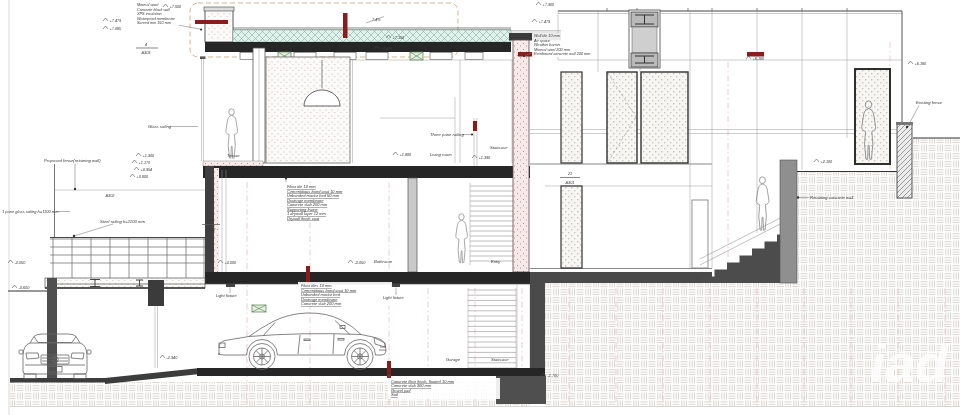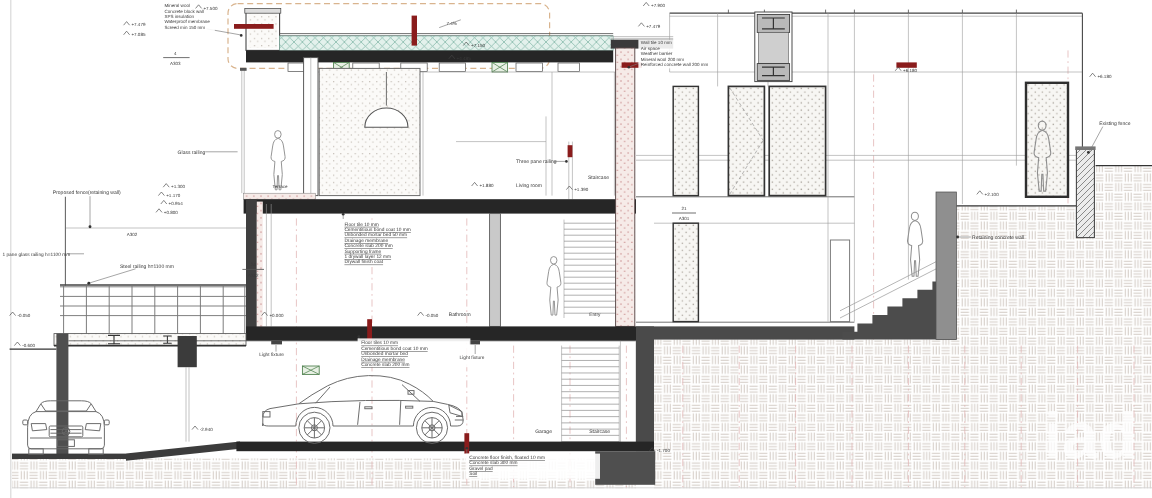--- a/index.html
+++ b/index.html
@@ -1,16 +1,16 @@
 <!DOCTYPE html>
 <html><head>
 <meta charset="utf-8">
 <style>
   html,body{margin:0;padding:0;background:#fff;}
-  .stage{position:relative;width:960px;height:415px;background:#ffffff;overflow:hidden;font-family:"Liberation Sans",sans-serif;}
+  .stage{position:relative;width:960px;height:415px;background:#ffffff;overflow:hidden;font-family:"Liberation Sans",sans-serif;font-style:italic;}
   svg text{font-family:"Liberation Sans",sans-serif;fill:#3a3a3a;}
   .l1{font-size:4.2px;} .l2{font-size:4px;} .l3{font-size:3.8px;}
   .call{font-size:4px;text-decoration:underline;}
   .elev{font-size:3.8px;}
   .mk{font-size:3.8px;text-anchor:middle;}
   .ln{stroke:#555;stroke-width:.7;fill:none;}
   .lnth{stroke:#333;stroke-width:1.1;fill:none;}
   .lnl{stroke:#9a9a9a;stroke-width:.5;fill:none;}
   .leader{stroke:#777;stroke-width:.55;fill:none;}
   .dot{fill:#333;}

